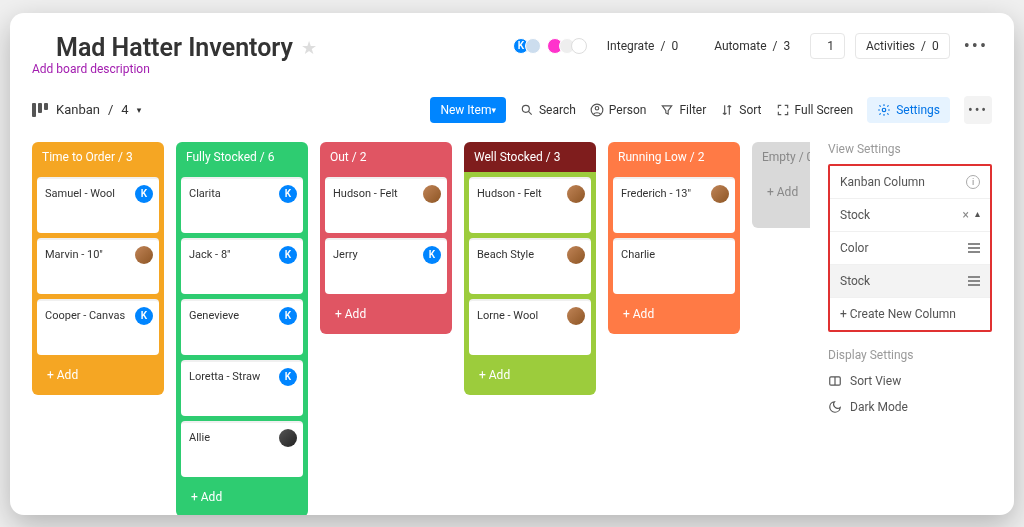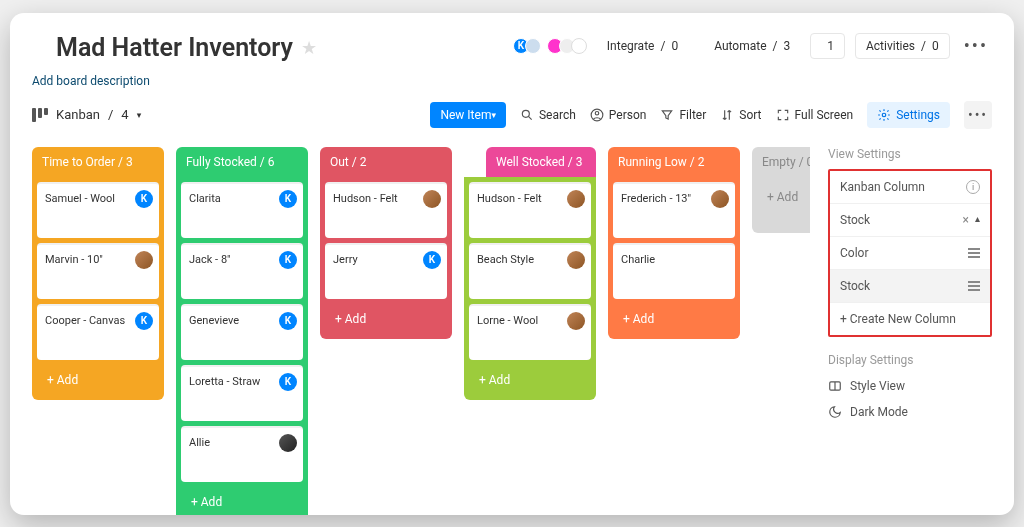--- a/index.html
+++ b/index.html
@@ -6,30 +6,30 @@
   body { margin:0; background:#f0f0f0; display:flex; align-items:center; justify-content:center; height:527px; }
   .window {
     width:1004px; height:502px; background:#fff; border-radius:14px; box-shadow:0 10px 30px rgba(0,0,0,0.25);
     position:relative; overflow:hidden; padding:20px 22px;
   }
   
   .hdr { display:flex; align-items:flex-start; justify-content:space-between; }
   .hdr-left .title-row { display:flex; align-items:center; gap:8px;margin-left:24px; }
   .hdr-left h1 { margin:0; font-size:25px; font-weight:600; color:#333; }
   .hdr-left .star { color:#ddd; font-size:18px; }
-  .hdr-left .desc { color:#0c4a6e; font-size:12px; margin-top:12px; }
+  .hdr-left .desc { color:#a21caf; font-size:12px; margin-top:0; }
   .hdr-right { display:flex; align-items:center; gap:10px; }
   .pill { display:flex; align-items:center; gap:6px; border:1px solid #e6e6e6; padding:5px 10px; border-radius:4px; font-size:12px; color:#333; }
   .pill.nb { border:none; }
   .avatar { width:16px; height:16px; border-radius:50%; display:inline-block; }
   .avset { display:flex; align-items:center; }
   .avset .avatar { margin-left:-4px; border:1px solid #fff; }
   .dots { font-size:18px; letter-spacing:2px; color:#555; padding:0 4px; }
   
-  .vrow { display:flex; align-items:center; justify-content:space-between; margin-top:13px; }
+  .vrow { display:flex; align-items:center; justify-content:space-between; margin-top:20px; }
   .vrow-left { display:flex; align-items:center; gap:8px; color:#333; font-size:13px; }
   .vrow-left .kicon { width:16px; height:14px; position:relative; }
   .vrow-left .kicon span { position:absolute; background:#555; width:4px; border-radius:1px; }
   .vrow-left .kicon .a{ left:0; top:0; height:14px;}
   .vrow-left .kicon .b{ left:6px; top:0; height:10px;}
   .vrow-left .kicon .c{ left:12px; top:0; height:7px;}
   .vrow-right { display:flex; align-items:center; gap:14px; font-size:12px; color:#333; }
   .btn-new { background:#0085ff; color:#fff; padding:6px 10px; border-radius:4px; display:flex; align-items:center; font-size:12px; }
   .tbtn { display:flex; align-items:center; gap:5px; cursor:pointer; }
   .tbtn svg, .tbtn .ic { width:14px; height:14px; stroke:#555; fill:none; stroke-width:2; }
@@ -44,21 +44,21 @@
   .col-body { padding:5px; display:flex; flex-direction:column; gap:5px; border-bottom-left-radius:6px; border-bottom-right-radius:6px;}
   .card { background:#fff; border-radius:4px; padding:8px 8px 28px 8px; font-size:11px; color:#333; position:relative; min-height:56px; border-top:2px solid rgba(0,0,0,0.06); }
   .card .av { position:absolute; right:6px; top:6px; width:18px; height:18px; border-radius:50%; }
   .addrow { color:#fff; font-size:12px; padding:8px 10px; }
   .col.empty .col-head { color:#888; }
   .col.empty .col-body { min-height:56px; }
   
   .c-orange .col-head{background:#f5a623;} .c-orange .col-body{background:#f5a623;}
   .c-green  .col-head{background:#2ecc71;} .c-green  .col-body{background:#2ecc71;}
   .c-red    .col-head{background:#e05563;} .c-red    .col-body{background:#e05563;}
-  .c-lime   .col-head{background:#ec4899;margin-left:22px;} .c-lime   .col-body{background:#9ccc3c;}
+  .c-lime   .col-head{background:#7f1d1d;} .c-lime   .col-body{background:#9ccc3c;}
   .c-orange2 .col-head{background:#ff7a45;} .c-orange2 .col-body{background:#ff7a45;}
   .c-grey   .col-head{background:#d9d9d9;} .c-grey   .col-body{background:#d9d9d9;}
   .c-grey .addrow{ color:#888;}
   
   .lav { background:#0085ff; color:#fff; display:flex; align-items:center; justify-content:center; font-size:10px; font-weight:600;}
   .pav { background:linear-gradient(135deg,#c08457,#8d5524); }
   .gav { background:linear-gradient(135deg,#555,#222); }
   
   .side { width:164px; flex-shrink:0; font-size:12px; color:#555; }
   .side .shead { color:#9a9a9a; font-size:12px; margin-bottom:8px; }
@@ -272,21 +272,21 @@
           <span>+ Create New Column</span>
         </div>
       </div>
 
       <div class="shead" style="margin-top:16px">Display Settings</div>
       <div class="drow">
         <svg width="14" height="14" viewBox="0 0 24 24" fill="none" stroke="#555" stroke-width="2">
             <rect x="3" y="5" width="18" height="14" rx="2"></rect>
             <line x1="12" y1="5" x2="12" y2="19"></line>
           </svg>
-        <span>Style View</span>
+        <span>Sort View</span>
       </div>
       <div class="drow">
         <svg width="14" height="14" viewBox="0 0 24 24" fill="none" stroke="#555" stroke-width="2">
             <path d="M21 12.8A9 9 0 1111.2 3a7 7 0 009.8 9.8z"></path>
           </svg>
         <span>Dark Mode</span>
       </div>
     </div>
   </div>
 

